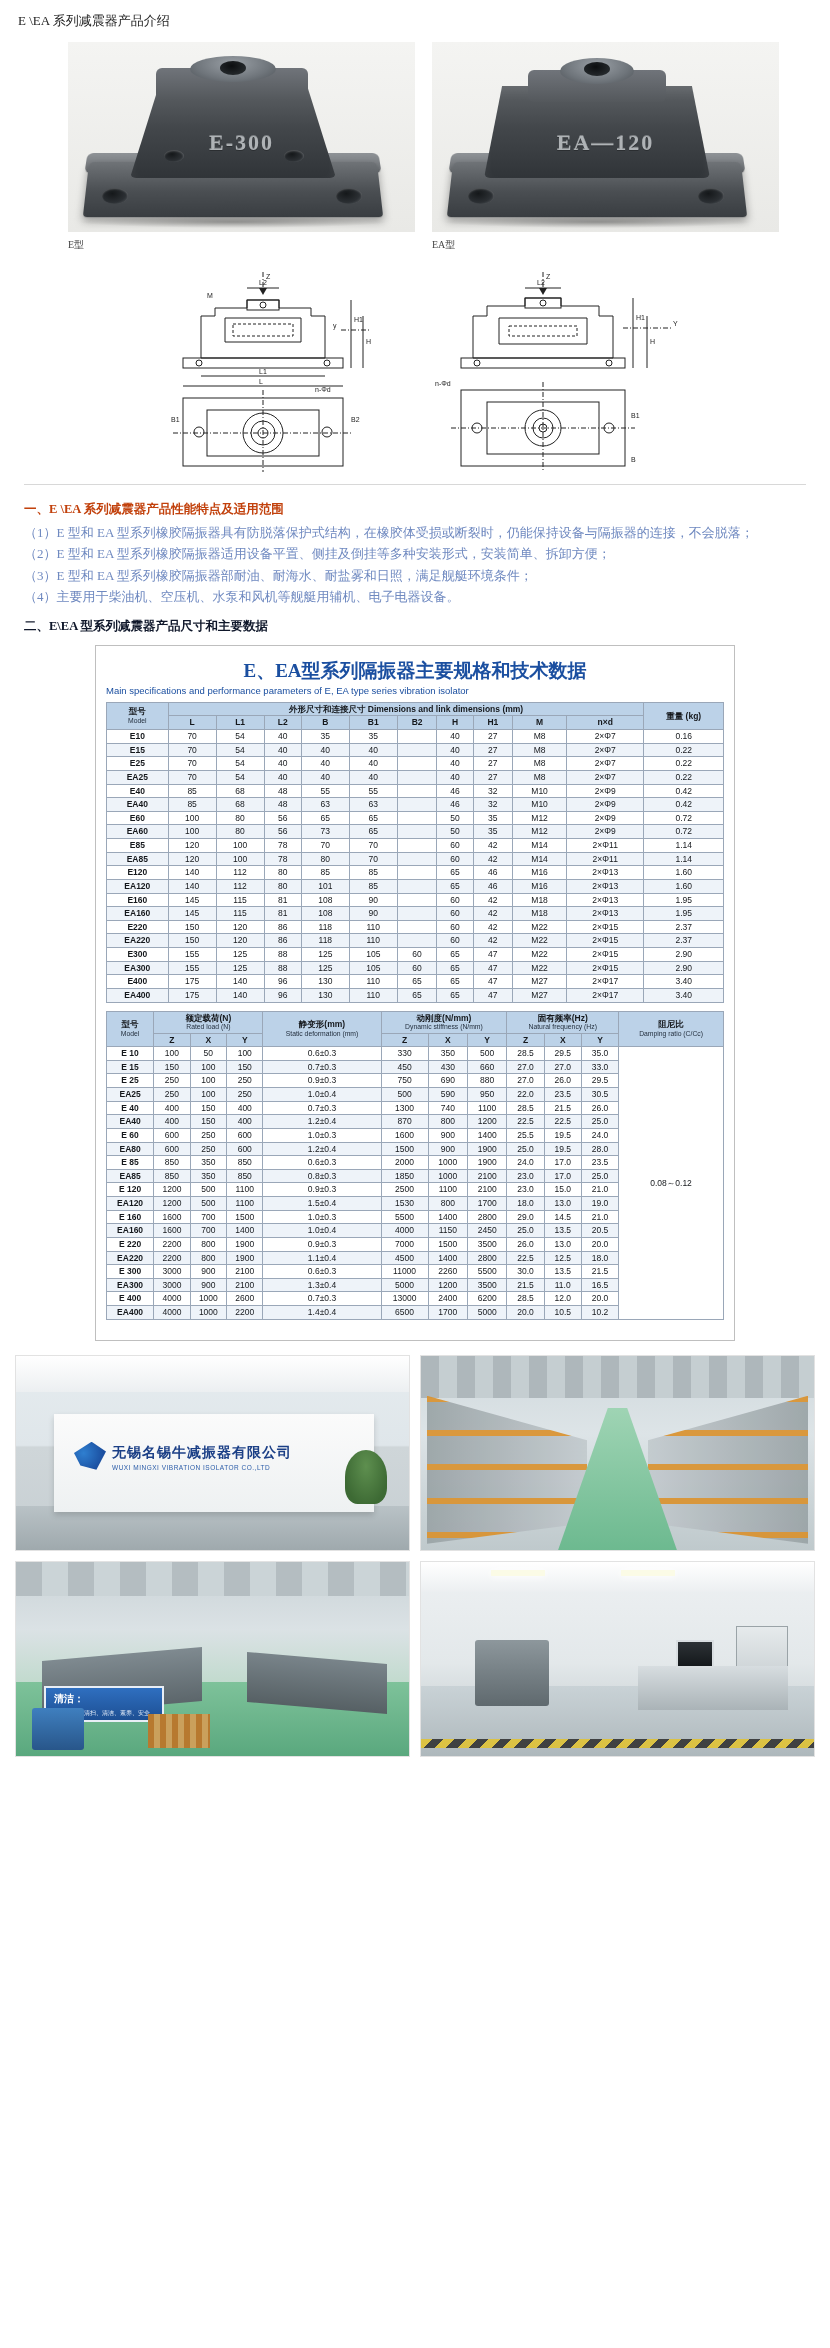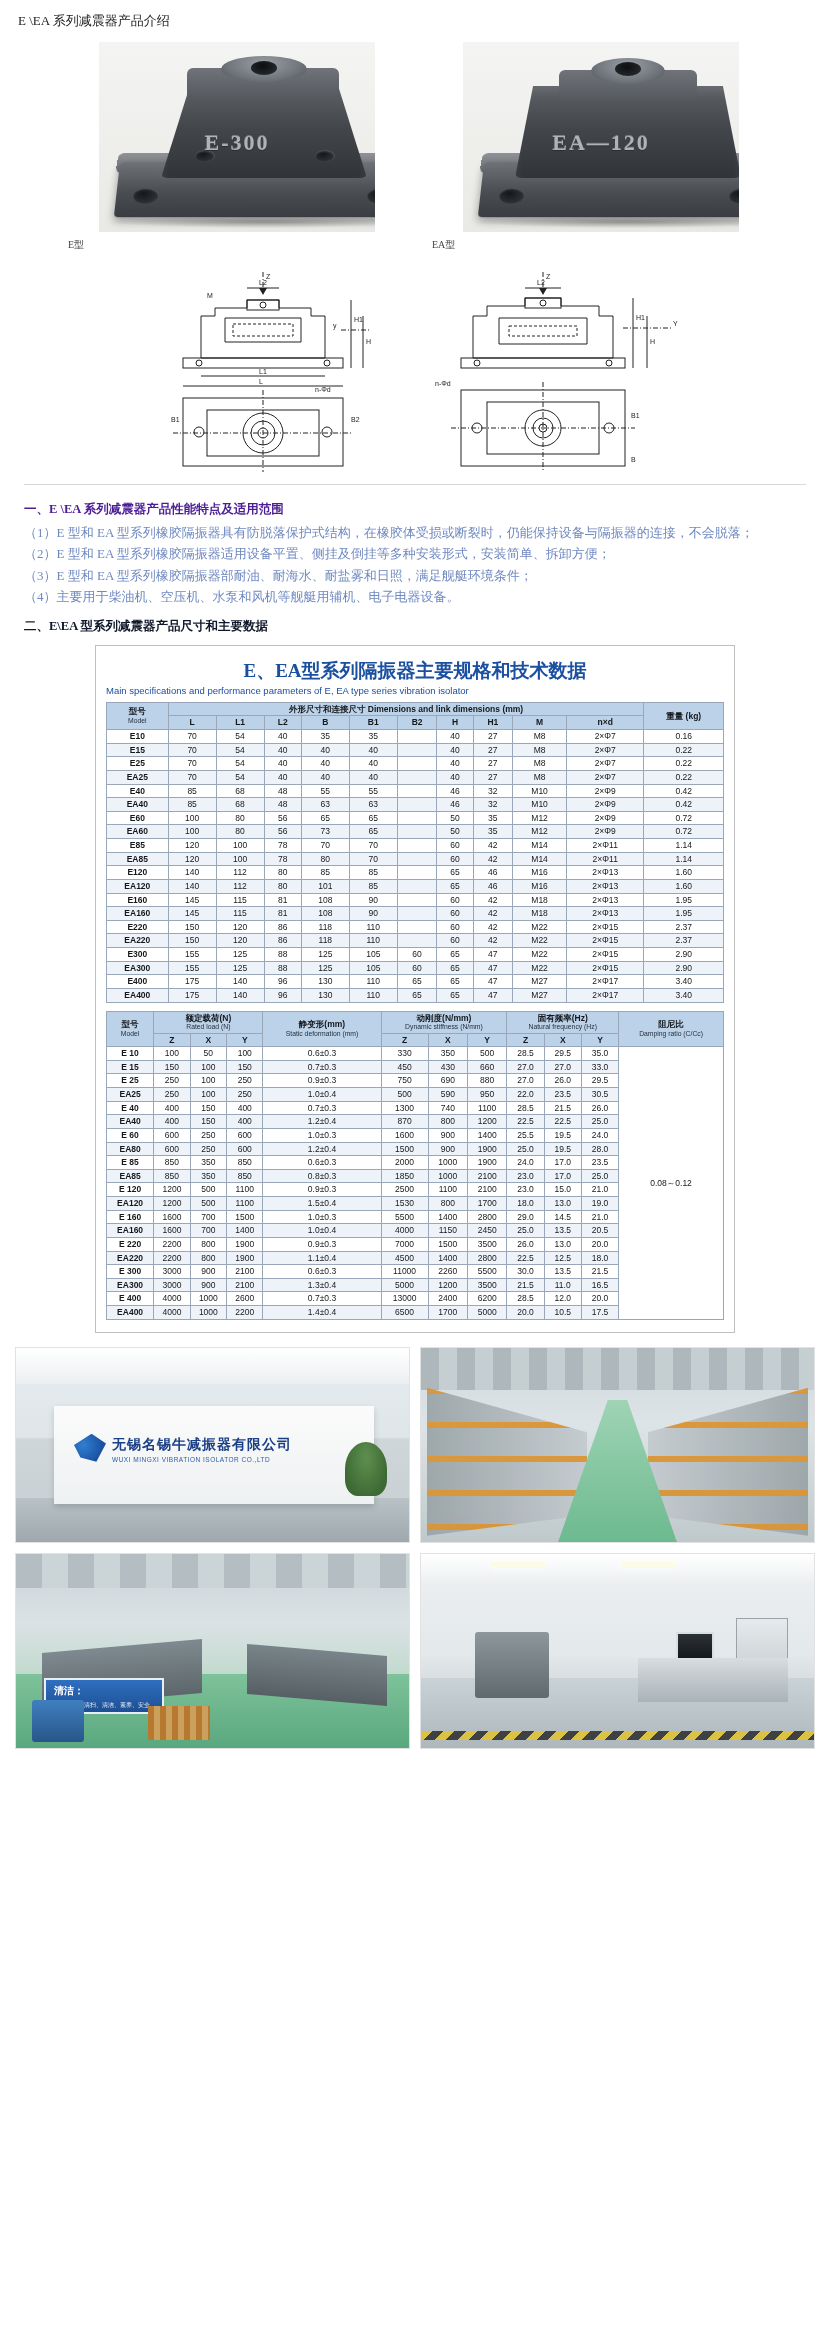--- a/index.html
+++ b/index.html
@@ -22,25 +22,24 @@
 
   
   .photo-row {
     display: flex;
     justify-content: center;
     gap: 34px;
     padding: 6px 0 0 0;
   }
   .photo-cell { width: 330px; }
   .photo-frame {
-    width: 276px; height: 190px;
+    width: 347px; height: 190px;
     position: relative;
     overflow: hidden;
     background: linear-gradient(180deg,#f4f4f2 0%,#e9e9e6 100%);
-    margin-left: 31px;
   }
   .photo-caption {
     text-align: left;
     font-size: 10px;
     color: #444;
     padding-top: 6px;
     font-family: "Liberation Serif", serif;
   }
 
   
@@ -108,42 +107,42 @@
     width: 560px; height: 210px;
     position: relative;
   }
   .drawing-wrap svg { display: block; }
 
   
   .section { padding: 6px 24px 0 24px; }
   .sec-head {
     font-size: 12.5px;
     font-weight: bold;
-    color: #4c1d95;
+    color: #c2410c;
     font-family: "Liberation Serif", serif;
     padding: 10px 0 4px 0;
   }
   .sec-head.blue { color: #0f172a; font-weight: bold; }
   .sec-line {
     font-size: 13px;
     color: #6f89c0;
     line-height: 1.65;
     font-family: Liberation Serif, serif;
   }
   .divider {
     height: 1px; background: #d8d8d8; margin: 8px 24px 0 24px;
   }
 
   
   .spec-block {
     margin: 6px auto 0 auto;
     width: 640px;
     background: #ffffff;
     border: 1px solid #bfbfbf;
-    padding: 8px 10px 12px 10px;
+    padding: 8px 10px 20px 10px;
   }
   .spec-title {
     text-align: center;
     font-size: 19px;
     font-weight: bold;
     color: #1b4fa0;
     padding: 4px 0 1px 0;
     font-family: "Liberation Serif", serif;
   }
   .spec-subtitle {
@@ -1089,21 +1088,21 @@
             <td class="model">EA400</td>
             <td>4000</td>
             <td>1000</td>
             <td>2200</td>
             <td>1.4±0.4</td>
             <td>6500</td>
             <td>1700</td>
             <td>5000</td>
             <td>20.0</td>
             <td>10.5</td>
-            <td>17.5</td>
+            <td>10.2</td>
           </tr>
         </tbody>
     </table>
   </div>
 
   <div class="factory-grid">
 
     <div class="fphoto f1">
       <div class="ceil"></div>
       <div class="floor"></div>

